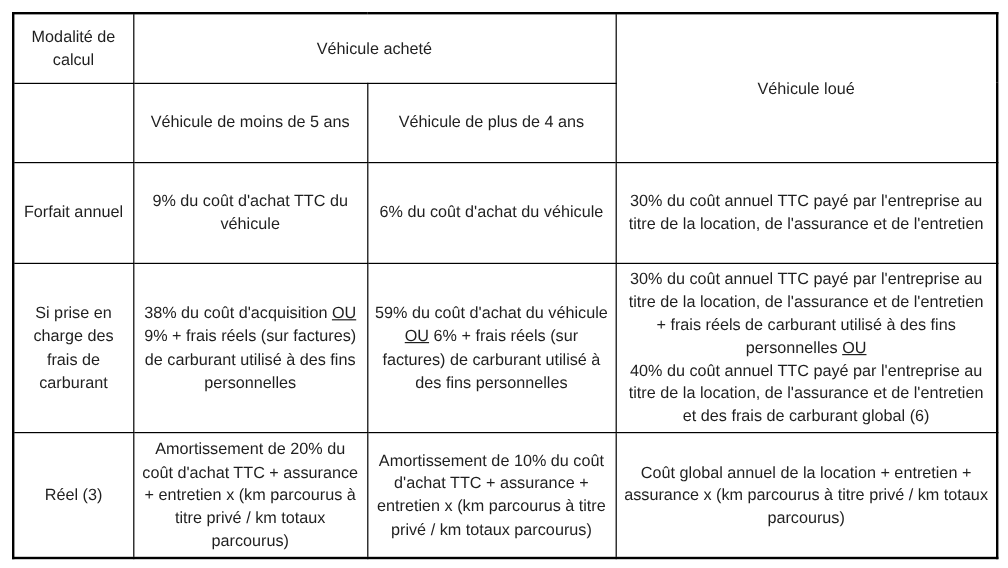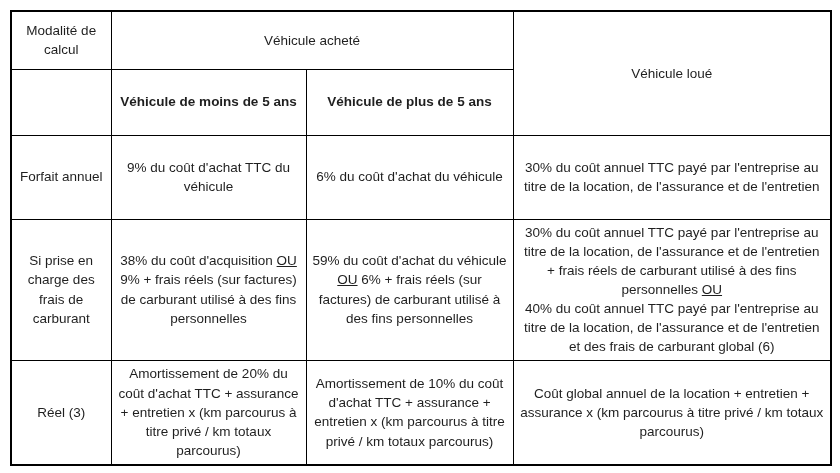--- a/index.html
+++ b/index.html
@@ -41,21 +41,21 @@
   td.head, td.rowlabel {
     background: #e6e6e6;
   }
   td.rowlabel { padding: 3px 13px; }
   td.head { font-size: 13.5px; }
   .ou {
     font-weight: normal;
     text-decoration: underline;
   }
   tr.r-header1 { height: 58px; }
-  tr.r-header2 { height: 66px; font-weight: bold; }
+  tr.r-header2 { height: 66px; }
   tr.r-forfait { height: 84px; }
   tr.r-carburant { height: 137px; }
   tr.r-reel { height: 105px; }
 </style>
 </head>
 <body>
 
 <div class="sheet">
   <table class="calc-table">
     <colgroup>
@@ -66,21 +66,21 @@
     </colgroup>
     <tbody>
       <tr class="r-header1">
         <td class="rowlabel">Modalité de calcul</td>
         <td class="head" colspan="2">Véhicule acheté</td>
         <td class="head" rowspan="2">Véhicule loué</td>
       </tr>
       <tr class="r-header2">
         <td class="rowlabel"></td>
         <td class="head">Véhicule de moins de 5 ans</td>
-        <td class="head">Véhicule de plus de 5 ans</td>
+        <td class="head">Véhicule de plus de 4 ans</td>
       </tr>
       <tr class="r-forfait">
         <td class="rowlabel">Forfait annuel</td>
         <td>9% du coût d'achat TTC du véhicule</td>
         <td>6% du coût d'achat du véhicule</td>
         <td>30% du coût annuel TTC payé par l'entreprise au titre de la location, de l'assurance et de l'entretien</td>
       </tr>
       <tr class="r-carburant">
         <td class="rowlabel">Si prise en charge des frais de carburant</td>
         <td><span>38% du coût d'acquisition </span><span class="ou">OU</span><span> 9% + frais réels (sur factures) de carburant utilisé à des fins personnelles</span></td>

